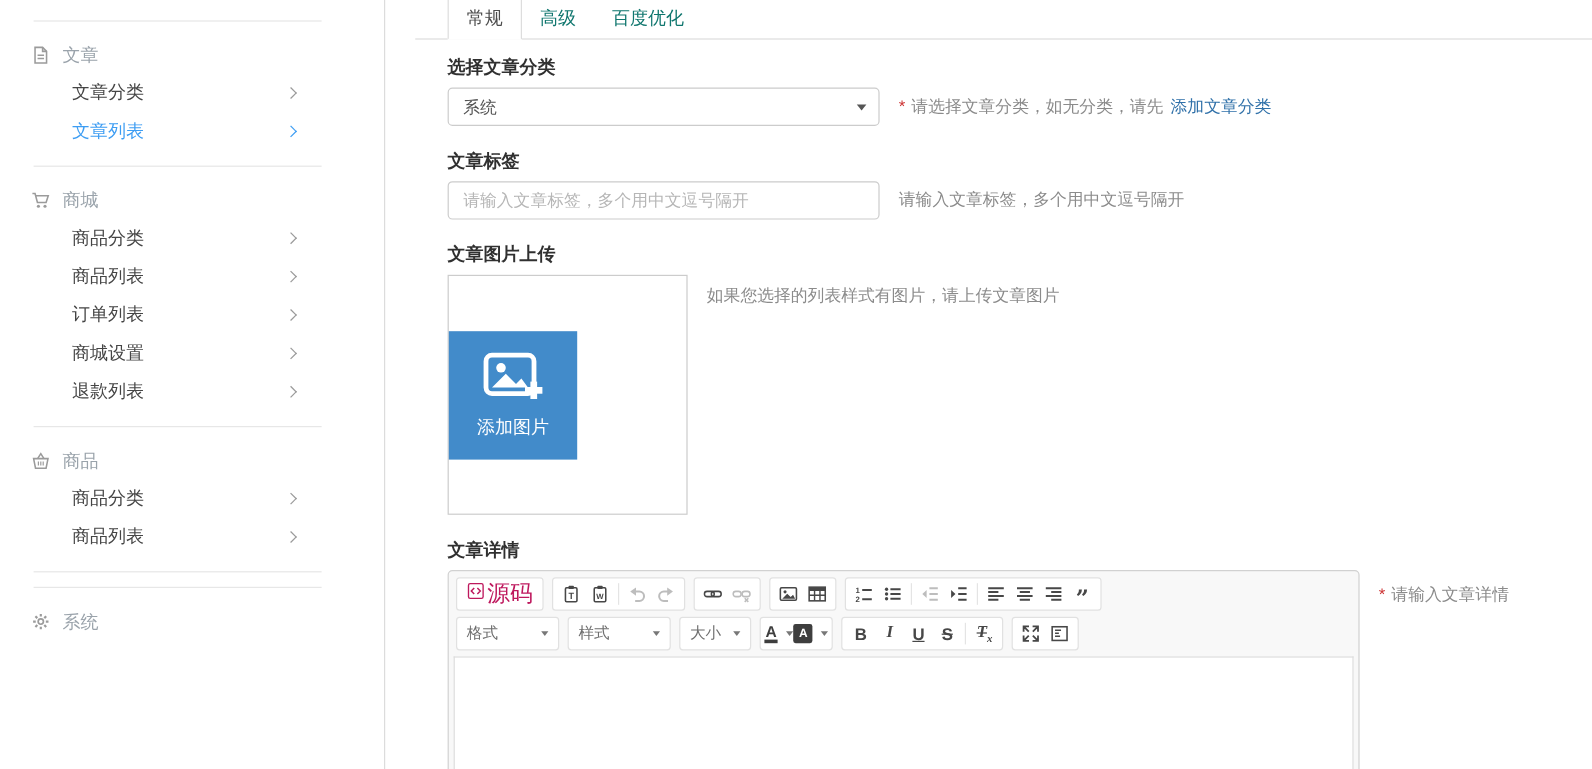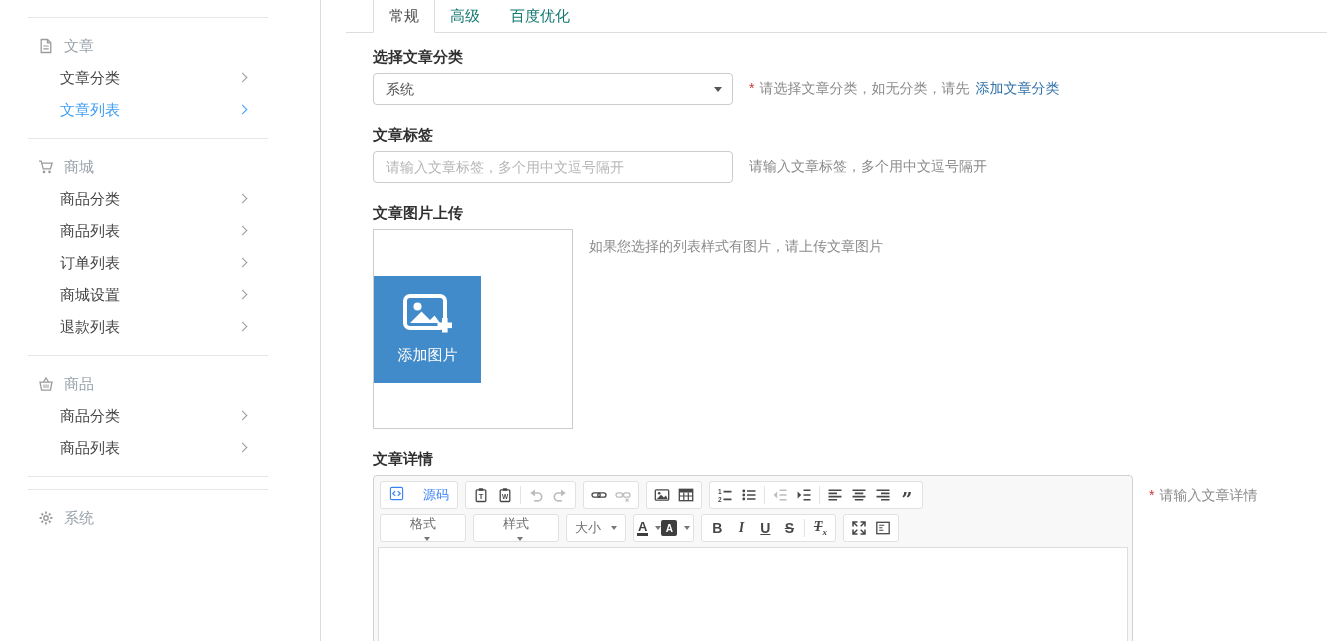--- a/index.html
+++ b/index.html
@@ -3,21 +3,21 @@
 <meta charset="utf-8">
 <style>
   * { margin:0; padding:0; box-sizing:border-box; }
   html,body { width:1327px; height:641px; overflow:hidden; background:#fff;
     font-family:"Liberation Sans","DejaVu Sans",sans-serif; color:#333; }
 
   
   .sidebar { position:absolute; left:0; top:0; width:321px; height:641px;
     background:#fff; border-right:1px solid #dcdcdc; padding-top:5px; }
   .side-divider { height:1px; background:#e7e7e7; margin:12px 52px 12px 28px; }
-  .side-head { height:32px; display:flex; align-items:center; padding-left:38px;
+  .side-head { height:32px; display:flex; align-items:center; padding-left:26px;
     color:#9aa3ab; font-size:15px; cursor:pointer; }
   .side-head .sicon { width:16px; height:16px; margin-right:10px; display:inline-flex; }
   .side-item { position:relative; height:32px; line-height:32px; padding-left:60px;
     font-size:15px; color:#454545; cursor:pointer; }
   .chev { position:absolute; left:239px; top:12px; width:7px; height:7px;
     border-top:1.5px solid #9a9a9a; border-right:1.5px solid #9a9a9a;
     transform:rotate(45deg); }
   .side-item.active { color:#3d9df3; }
   .side-item.active .chev { border-color:#3d9df3; }
 
@@ -64,26 +64,26 @@
   .editor { width:760px; border:1px solid #d1d1d1; border-radius:4px;
     background:#f8f8f8; }
   .tbar { padding:5px 6px 0 6px; }
   .tbar-row { display:flex; gap:7px; margin-bottom:5px; }
   .tgroup { background:#fff; border:1px solid #e1e1e1; border-radius:3px;
     display:flex; align-items:center; padding:1px 3px; height:28px; }
   .tbtn { min-width:24px; height:24px; display:flex; align-items:center;
     justify-content:center; cursor:pointer; color:#474747; border-radius:2px;
     font-size:14px; }
   .tbtn.disabled { color:#bdbdbd; cursor:default; }
-  .tbtn.source { padding:0 5px; gap:19px; font-size:13px; color:#3b82f6; }
+  .tbtn.source { padding:0 5px; gap:2px; font-size:19px; color:#be185d; }
   .tsep { width:1px; height:18px; background:#e4e4e4; margin:0 3px; }
   .combo { display:flex; align-items:center; justify-content:space-between;
     background:#fff; border:1px solid #e1e1e1; border-radius:3px; height:28px;
     padding:0 8px; font-size:13px; color:#6e6e6e; cursor:pointer; }
-  .combo.w86 { width:86px;flex-direction:column; } .combo.w60 { width:60px; }
+  .combo.w86 { width:86px; } .combo.w60 { width:60px; }
   .caret { width:0; height:0; border-left:3.5px solid transparent;
     border-right:3.5px solid transparent; border-top:4.5px solid #777; margin-left:7px; }
   .bold-b { font-weight:bold; }
   .ital-i { font-weight:bold; font-style:italic; font-family:"Liberation Serif","DejaVu Serif",serif; }
   .und-u { font-weight:bold; text-decoration:underline; }
   .str-s { font-weight:bold; text-decoration:line-through; }
   .clrA { font-weight:bold; font-size:13px; line-height:13px; color:#3e3e3e;
     border-bottom:3px solid #3e3e3e; padding:0 1px; }
   .bgA { width:16px; height:16px; background:#3e3e3e; border-radius:2px; color:#fff;
     font-size:10px; font-weight:bold; display:flex; align-items:center;

